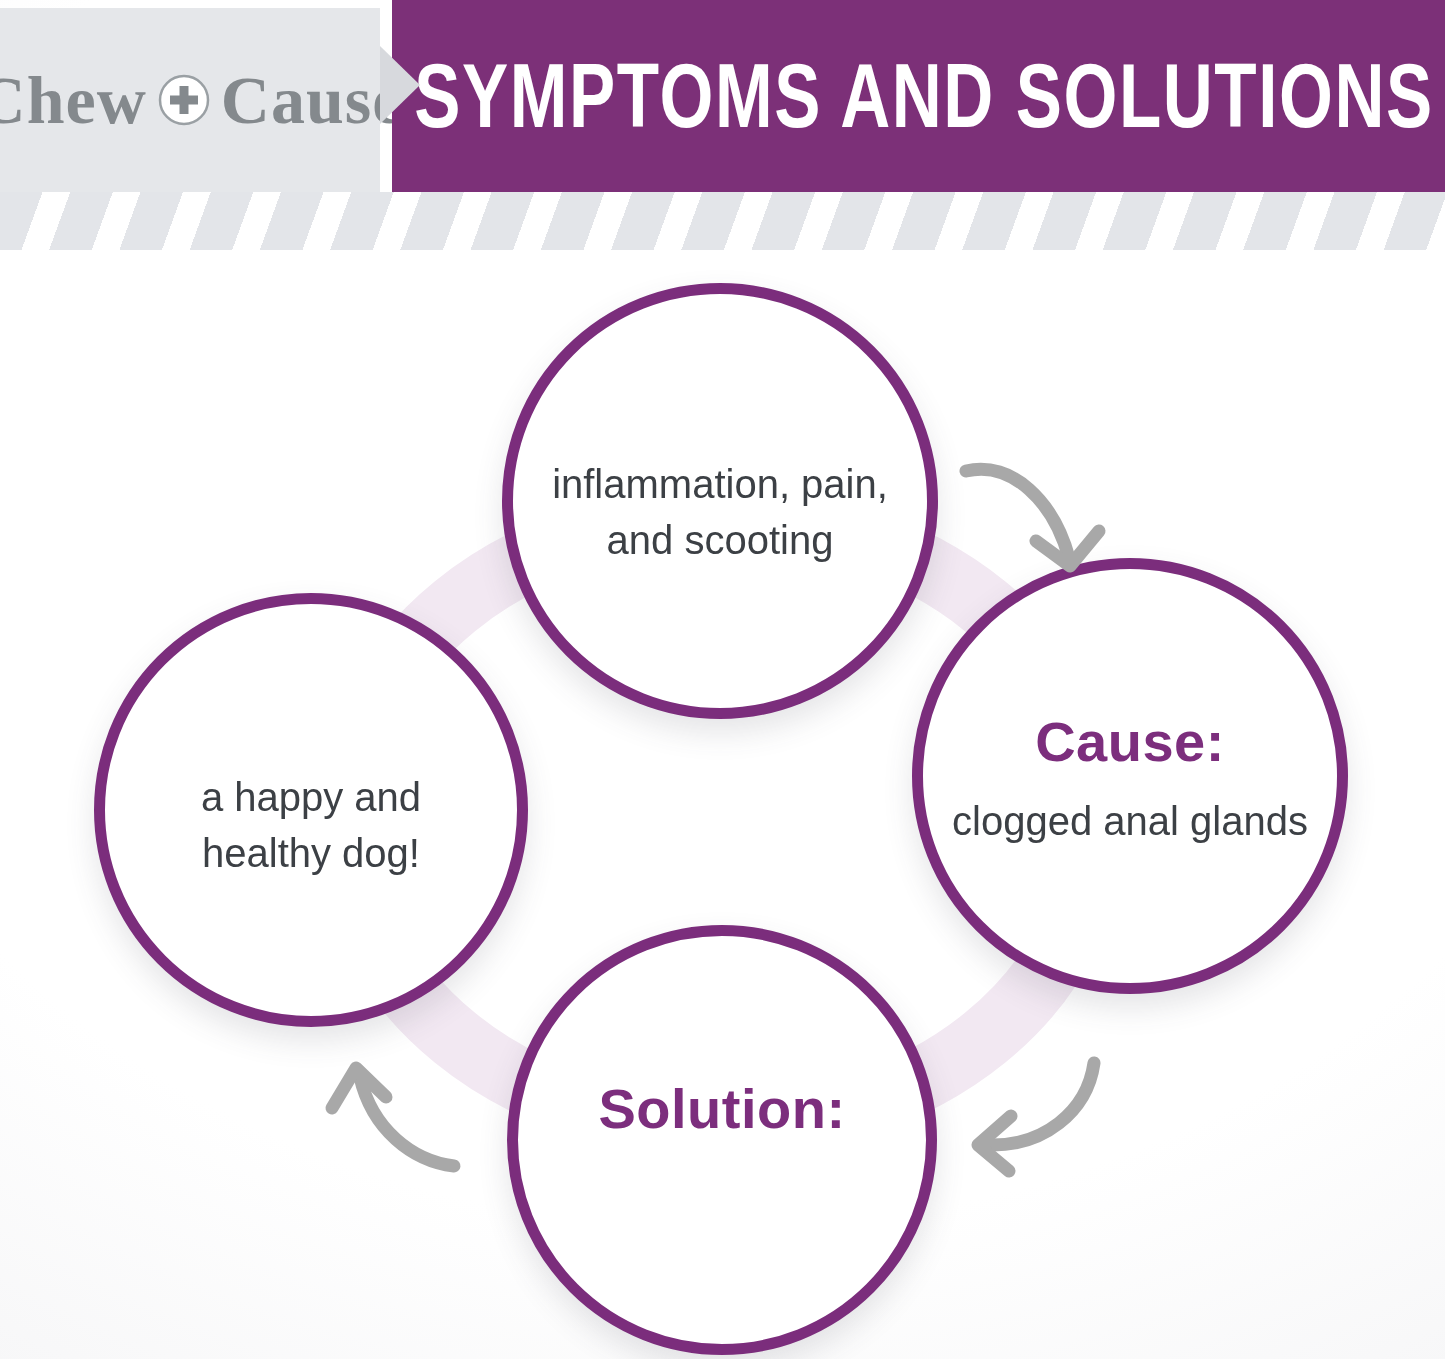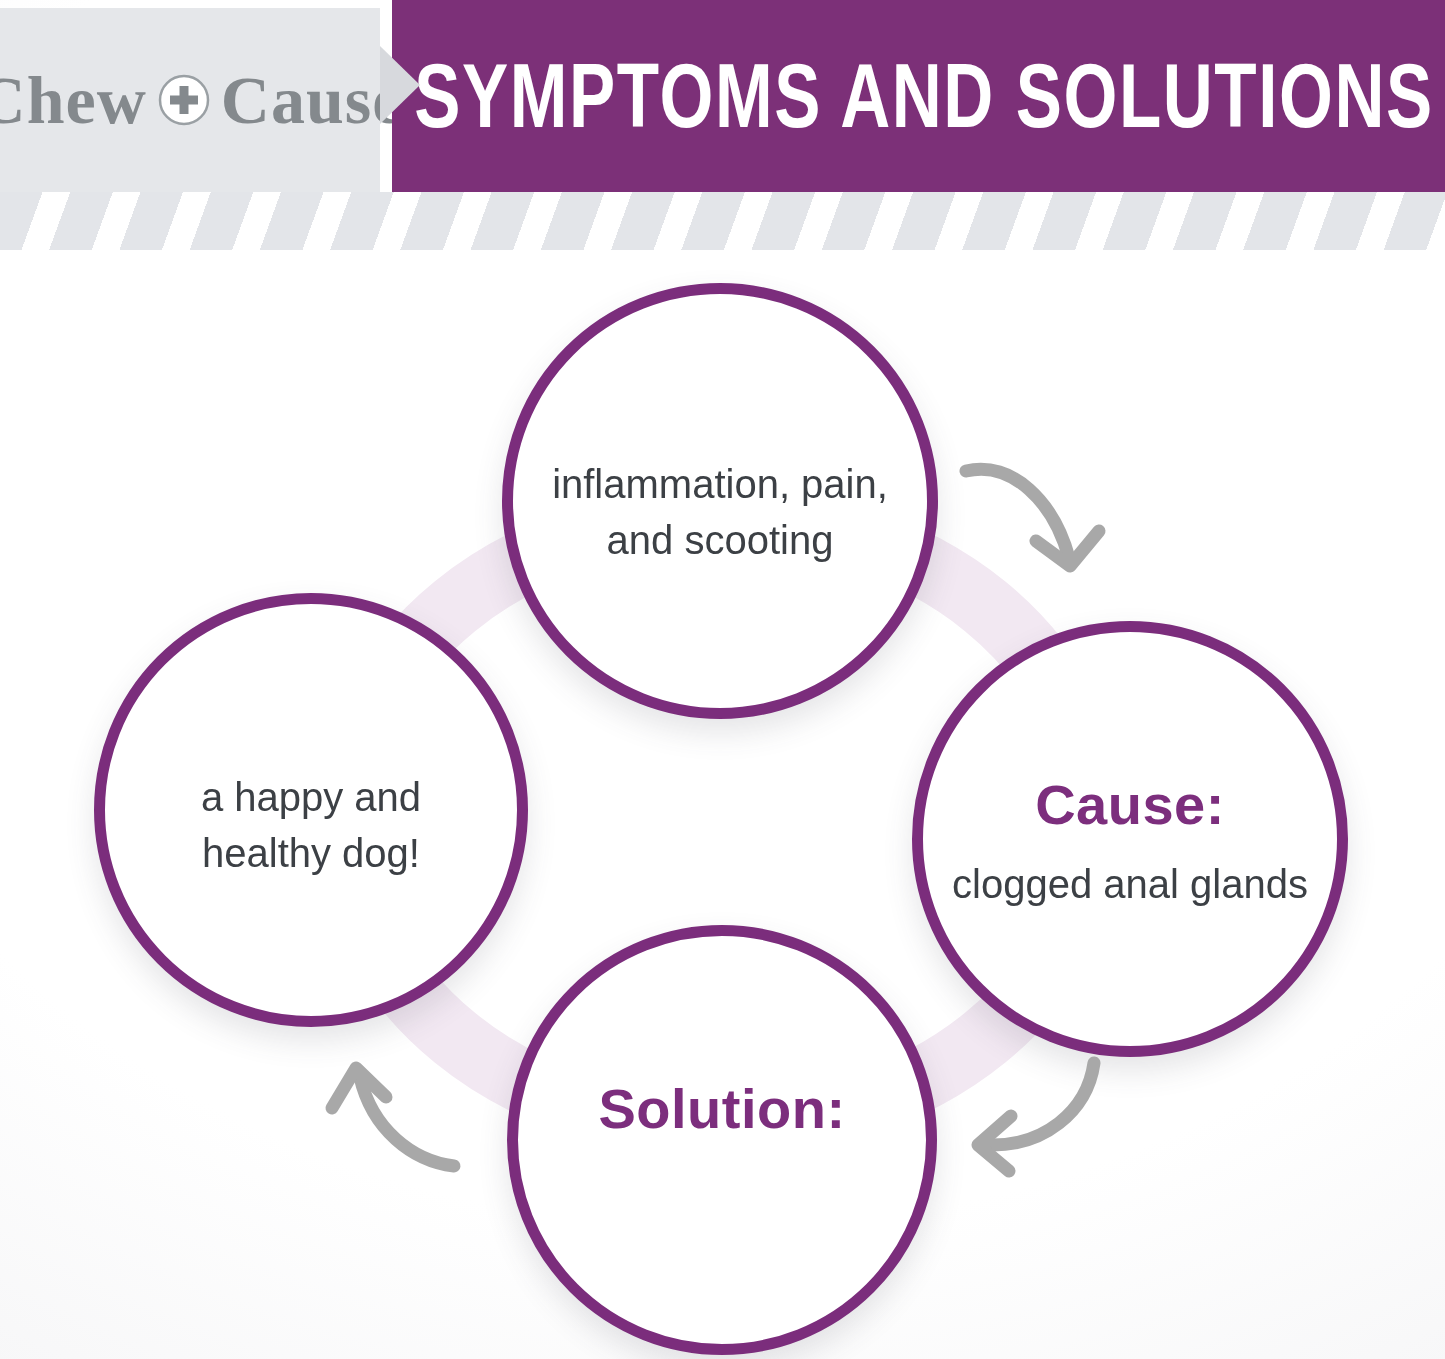--- a/index.html
+++ b/index.html
@@ -37,21 +37,21 @@
   
   .lyr{position:absolute;left:0;top:0;width:1445px;height:1359px;}
   .node{
     position:absolute;border-radius:50%;background:#ffffff;
     border:11px solid #7b2d7c;box-sizing:border-box;
     box-shadow:0 14px 30px rgba(70,70,85,.14);
     display:flex;flex-direction:column;align-items:center;
     padding-top:142px;text-align:center;z-index:2;
   }
   .node-top   {left:502px;top:283px;width:436px;height:436px;}
-  .node-right {left:912px;top:621px;width:436px;height:436px;}
+  .node-right {left:912px;top:558px;width:436px;height:436px;}
   .node-bottom{left:507px;top:925px;width:430px;height:430px;gap:8px;}
   .node-left  {left:94px; top:593px;width:434px;height:434px;}
   .node-title{
     font-size:56px;font-weight:700;color:#7c2e7d;line-height:1.1;letter-spacing:0.5px;
   }
   .node-body{
     margin-top:20px;font-size:40px;color:#3c4045;line-height:1.4;
   }
   .node-top    .node-body{width:380px;text-align:center;}
   .node-right  .node-body{width:420px;}

